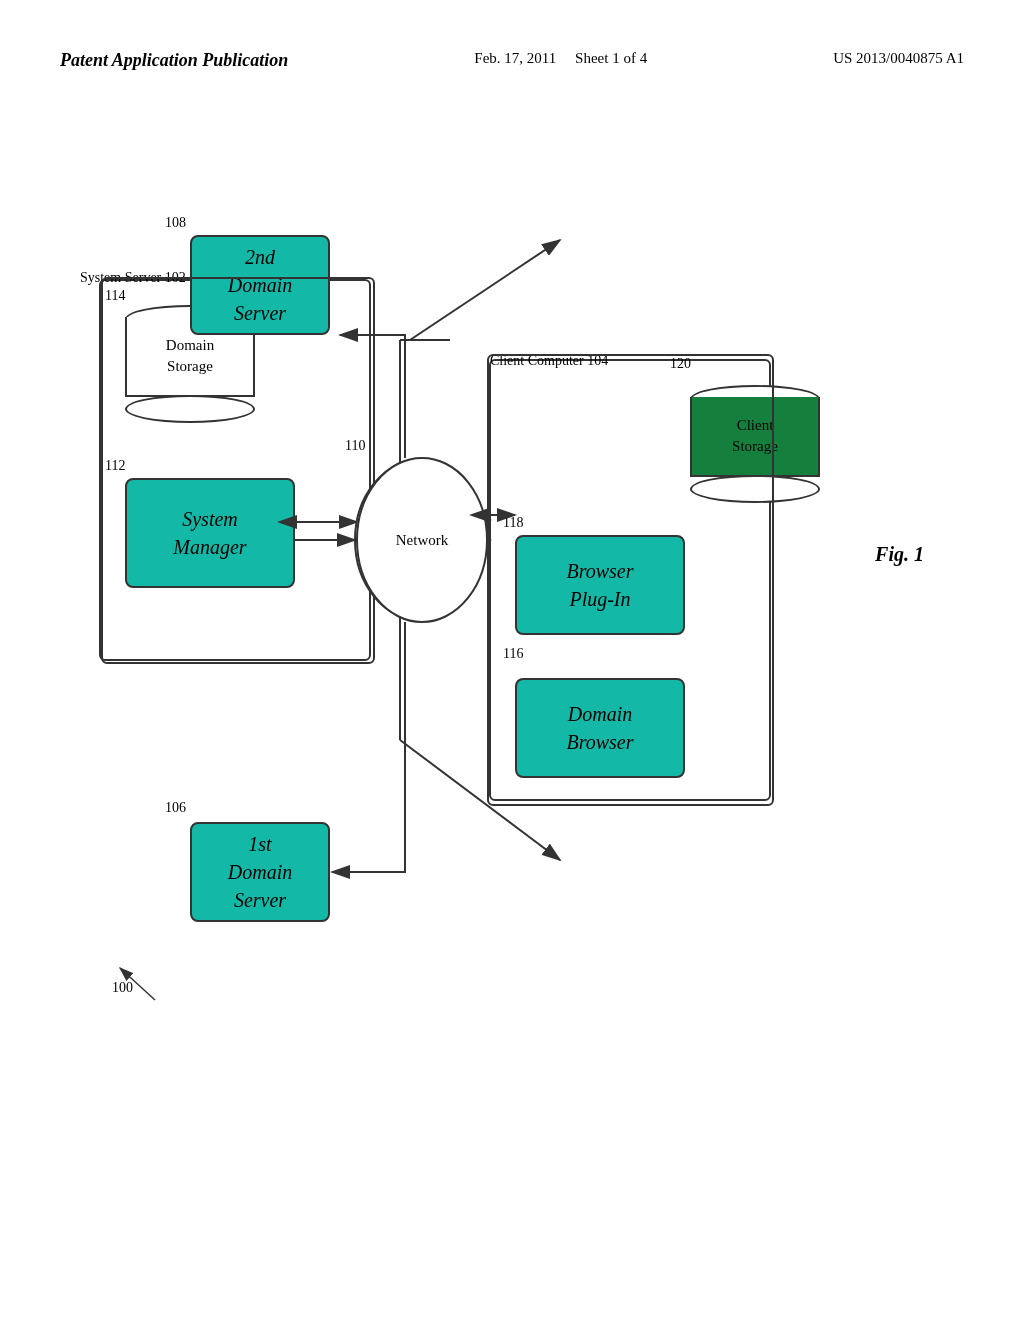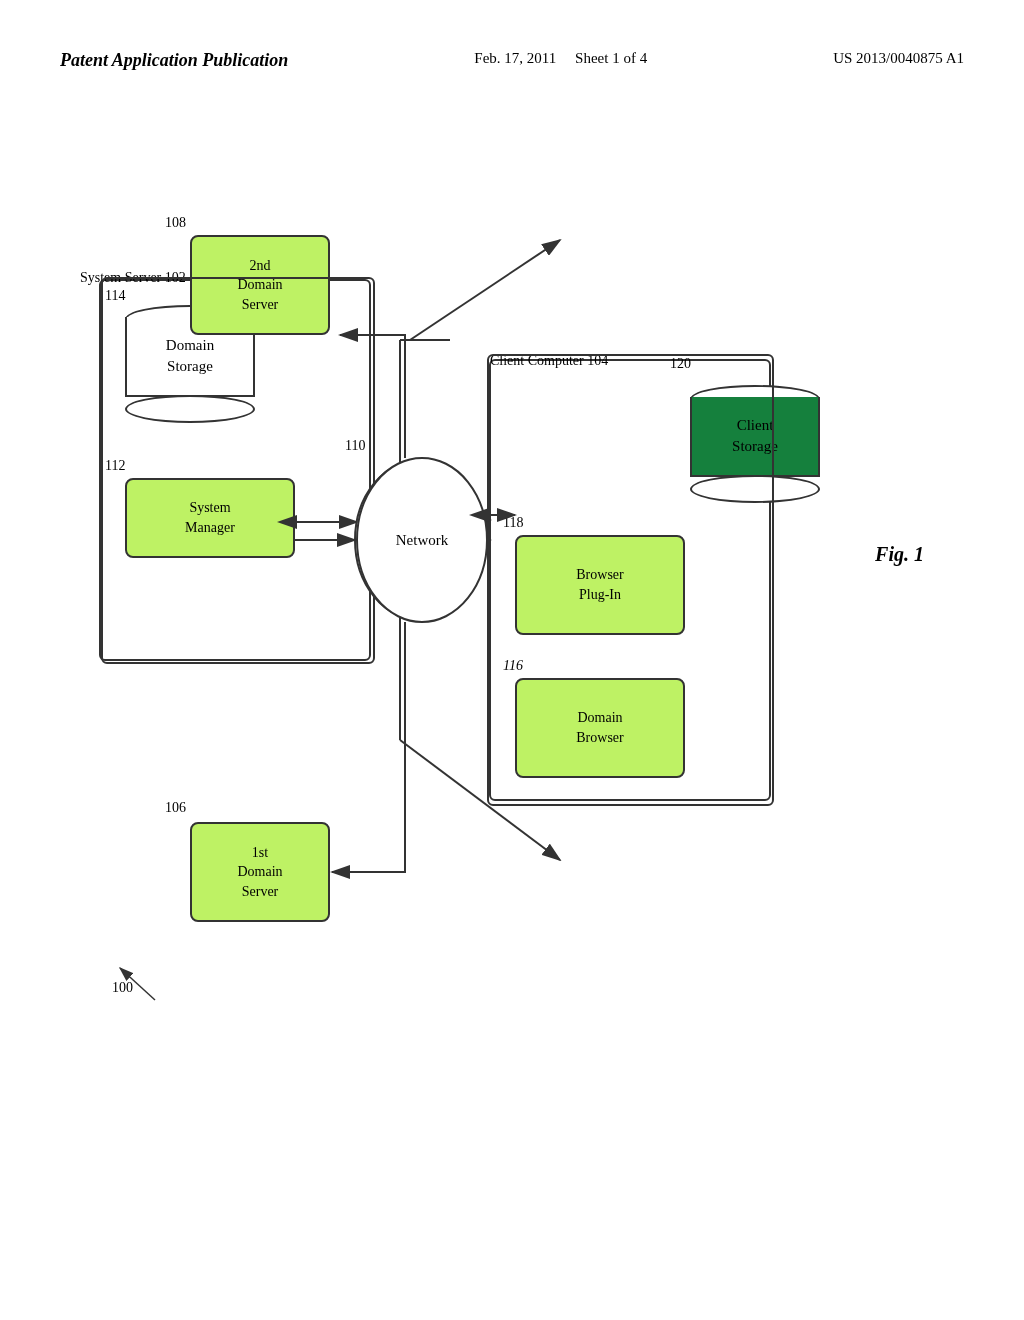--- a/index.html
+++ b/index.html
@@ -53,27 +53,28 @@
       left: 60px;
       right: 60px;
       bottom: 200px;
     }
 
     
     .box {
       position: absolute;
       border: 2px solid #333;
       border-radius: 8px;
-      background: #bef264;
+      background: #14b8a6;
       display: flex;
       align-items: center;
       justify-content: center;
       text-align: center;
-      font-size: 14px;
+      font-size: 20px;
       line-height: 1.4;
+      font-style: italic;
     }
 
     
     .fig-label {
       position: absolute;
       font-size: 20px;
       font-style: italic;
       font-weight: bold;
       margin-top: 13px;
     }
@@ -148,41 +149,41 @@
 
     <div class="ref-label" style="top: 128px; left: 45px;">114</div>
 
     <div style="position:absolute; top:145px; left:65px; width:130px; height:28px; border:2px solid #333; border-radius:50%; background:#fff;"></div>
 
     <div style="position:absolute; top:157px; left:65px; width:130px; height:80px; border-left:2px solid #333; border-right:2px solid #333; border-bottom:2px solid #333; background:#fff; display:flex; align-items:center; justify-content:center; text-align:center; font-size:15px; line-height:1.4;">Domain<br>Storage</div>
 
     <div style="position:absolute; top:235px; left:65px; width:130px; height:28px; border:2px solid #333; border-radius:50%; background:#fff;"></div>
 
     <div class="ref-label" style="top: 298px; left: 45px;">112</div>
-    <div class="box" style="top:318px; left:65px; width:170px; height:80px;">System<br>Manager</div>
+    <div class="box" style="top:318px; left:65px; width:170px; height:110px;">System<br>Manager</div>
 
     <div class="ref-label" style="top: 278px; left: 285px;">110</div>
 
     <div class="ref-label" style="top: 55px; left: 105px;">108</div>
     <div class="box" style="top:75px; left:130px; width:140px; height:100px;">2nd<br>Domain<br>Server</div>
 
     <div class="ref-label" style="top: 640px; left: 105px;">106</div>
     <div class="box" style="top:662px; left:130px; width:140px; height:100px;">1st<br>Domain<br>Server</div>
 
     <div class="ref-label" style="top: 193px; left: 430px;">Client Computer <span>104</span></div>
 
     <div class="ref-label" style="top: 196px; left: 610px;">120</div>
     <div style="position:absolute; top:225px; left:630px; width:130px; height:28px; border:2px solid #333; border-radius:50%; background:#fff;"></div>
     <div style="position:absolute; top:237px; left:630px; width:130px; height:80px; border-left:2px solid #333; border-right:2px solid #333; border-bottom:2px solid #333; background:#15803d; display:flex; align-items:center; justify-content:center; text-align:center; font-size:15px; line-height:1.4;">Client<br>Storage</div>
     <div style="position:absolute; top:315px; left:630px; width:130px; height:28px; border:2px solid #333; border-radius:50%; background:#fff;"></div>
 
     <div class="ref-label" style="top: 355px; left: 443px;">118</div>
     <div class="box" style="top:375px; left:455px; width:170px; height:100px;">Browser<br>Plug-In</div>
 
-    <div class="ref-label" style="top: 498px; left: 443px; font-style: italic;">116</div>
+    <div class="ref-label" style="top: 486px; left: 443px;">116</div>
     <div class="box" style="top:518px; left:455px; width:170px; height:100px;">Domain<br>Browser</div>
 
     <div class="fig-label" style="right: 40px; top: 370px;">Fig. 1</div>
 
     <div class="ref-label" style="top: 820px; left: 52px;">100</div>
 
     <svg style="position:absolute;top:0;left:0;width:904px;height:960px;pointer-events:none;">
       <defs>
         <marker id="arr" markerWidth="10" markerHeight="7" refX="9" refY="3.5" orient="auto">
           <polygon points="0 0, 10 3.5, 0 7" fill="#333"></polygon>

